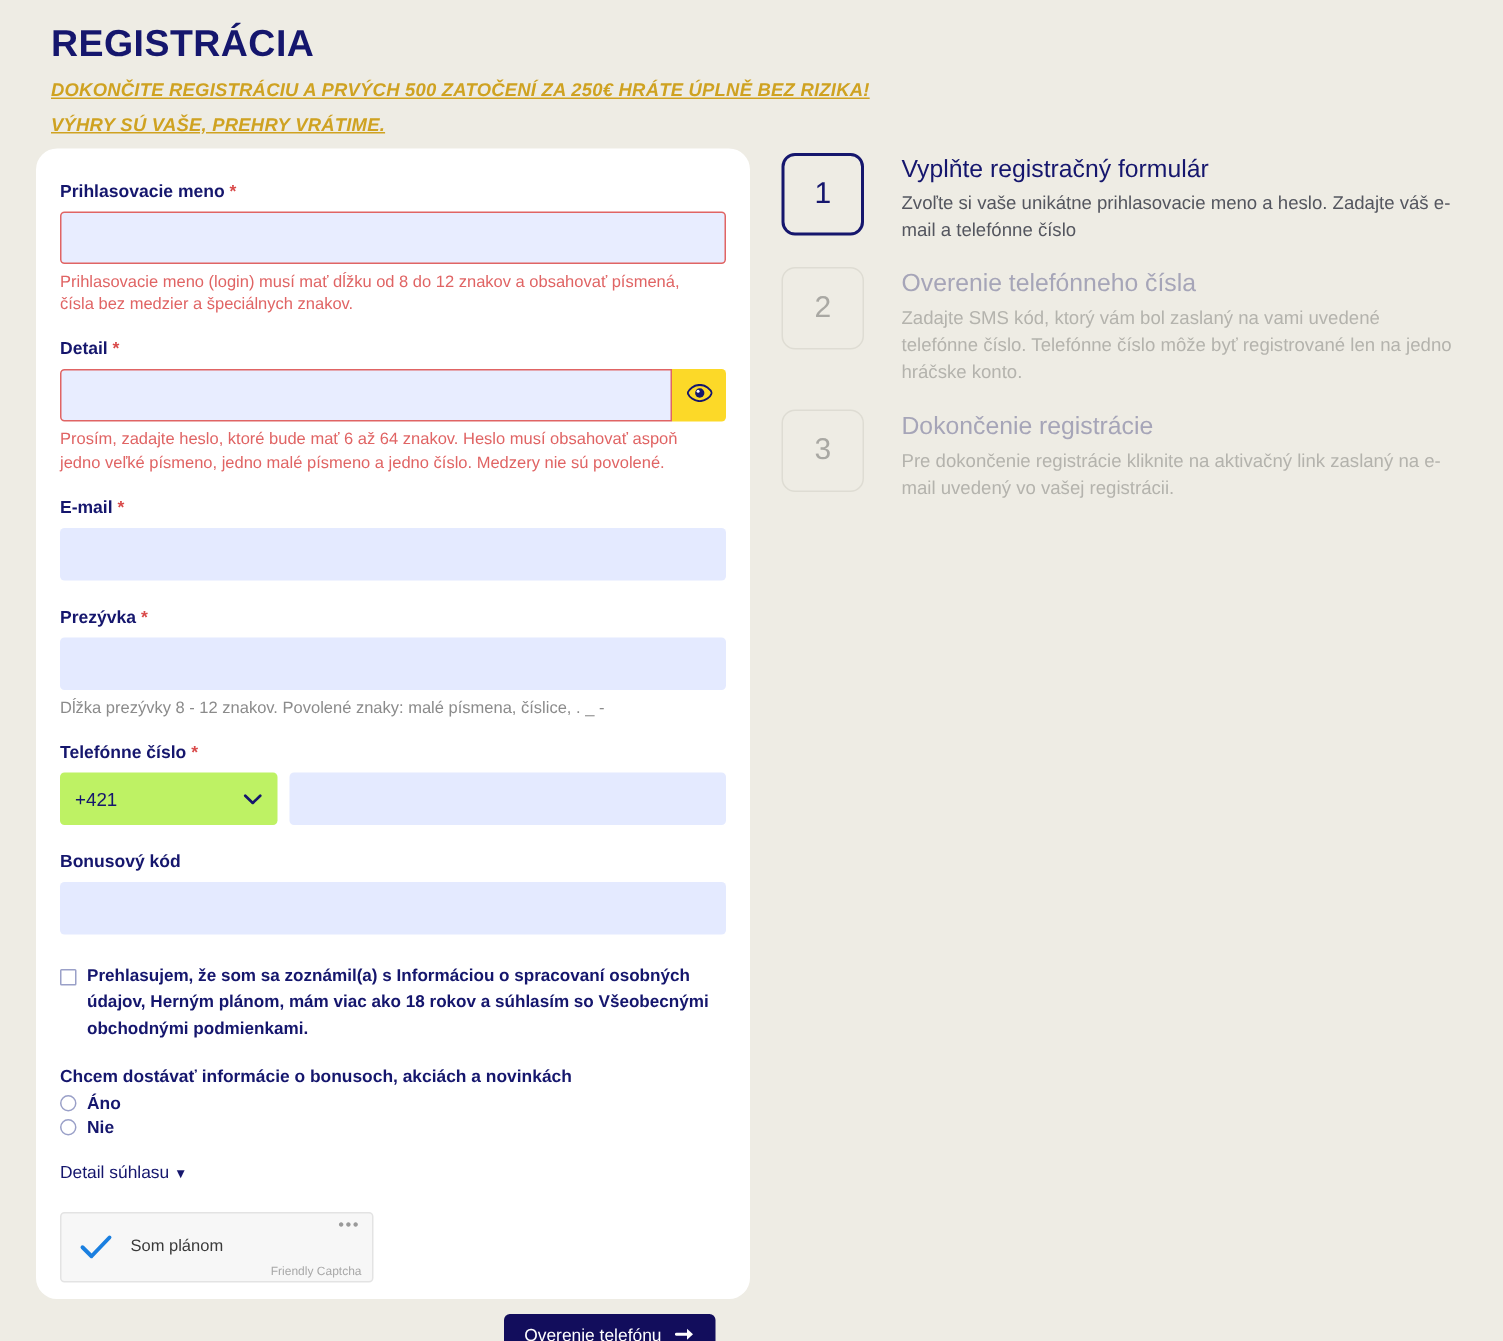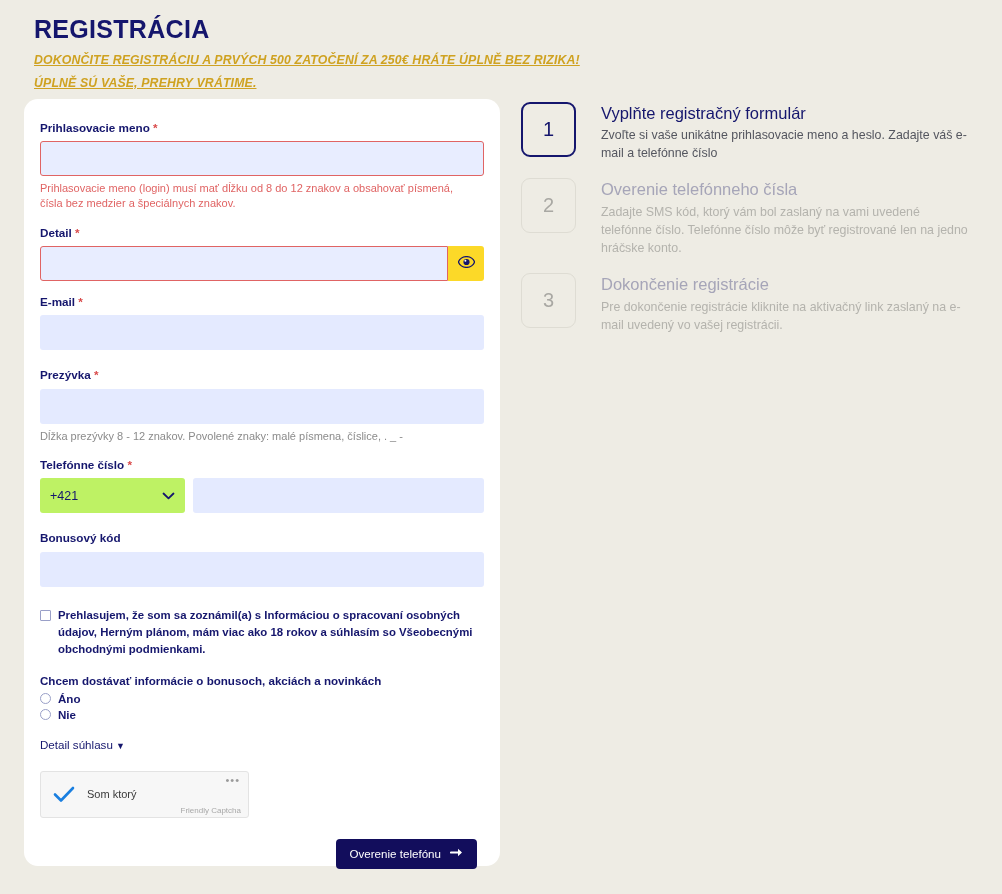--- a/index.html
+++ b/index.html
@@ -291,21 +291,21 @@
   }
   .step.active .step-desc { color: #54565f; }
   .step.inactive .step-desc { color: #b4b3ad; }
 </style>
 </head>
 <body>
 
 <div class="page-head">
   <h1 class="page-title">REGISTRÁCIA</h1>
   <a class="promo-line">DOKONČITE REGISTRÁCIU A PRVÝCH 500 ZATOČENÍ ZA 250€ HRÁTE ÚPLNĚ BEZ RIZIKA!</a>
-  <a class="promo-line">ÚPLNĚ SÚ VAŠE, PREHRY VRÁTIME.</a>
+  <a class="promo-line">VÝHRY SÚ VAŠE, PREHRY VRÁTIME.</a>
 </div>
 
 <div class="layout">
 
   <div class="form-card">
 
     
     <div class="field">
       <label class="field-label">
         <span>Prihlasovacie meno</span>
@@ -328,20 +328,21 @@
         <button class="pw-toggle">
           <span>
             <svg width="17" height="12" viewBox="0 0 17 12">
               <path d="M8.5 0.6C4.6 0.6 1.4 3.3 0.4 6c1 2.7 4.2 5.4 8.1 5.4s7.1-2.7 8.1-5.4C15.6 3.3 12.4 0.6 8.5 0.6z" fill="none" stroke="#15166d" stroke-width="1.3"></path>
               <circle cx="8.5" cy="6" r="3.1" fill="#15166d"></circle>
               <circle cx="7.4" cy="4.8" r="1" fill="#ffffff"></circle>
             </svg>
           </span>
         </button>
       </div>
+      <p class="help-text error-text">Prosím, zadajte heslo, ktoré bude mať 6 až 64 znakov. Heslo musí obsahovať aspoň jedno veľké písmeno, jedno malé písmeno a jedno číslo. Medzery nie sú povolené.</p>
     </div>
 
     <div class="gap-sm"></div>
 
     
     <div class="field">
       <label class="field-label">
         <span>E-mail</span>
         <span class="req">*</span>
       </label>
@@ -415,21 +416,21 @@
     </a>
 
     
     <div class="captcha">
       <span class="captcha-dots">•••</span>
       <span class="captcha-check">
         <svg width="22" height="17" viewBox="0 0 22 17">
           <path d="M2 8.5 L8 14.5 L20 2" fill="none" stroke="#1a7fe0" stroke-width="2.6" stroke-linecap="round" stroke-linejoin="round"></path>
         </svg>
       </span>
-      <span class="captcha-label">Som ktorý</span>
+      <span class="captcha-label">Som plánom</span>
       <span class="captcha-brand">Friendly Captcha</span>
     </div>
 
     
     <div class="submit-wrap">
       <button class="submit-btn">
         <span>Overenie telefónu</span>
         <span>
           <svg width="14" height="11" viewBox="0 0 14 11">
             <path d="M1 5.5 H10" stroke="#ffffff" stroke-width="2.1" stroke-linecap="round"></path>

